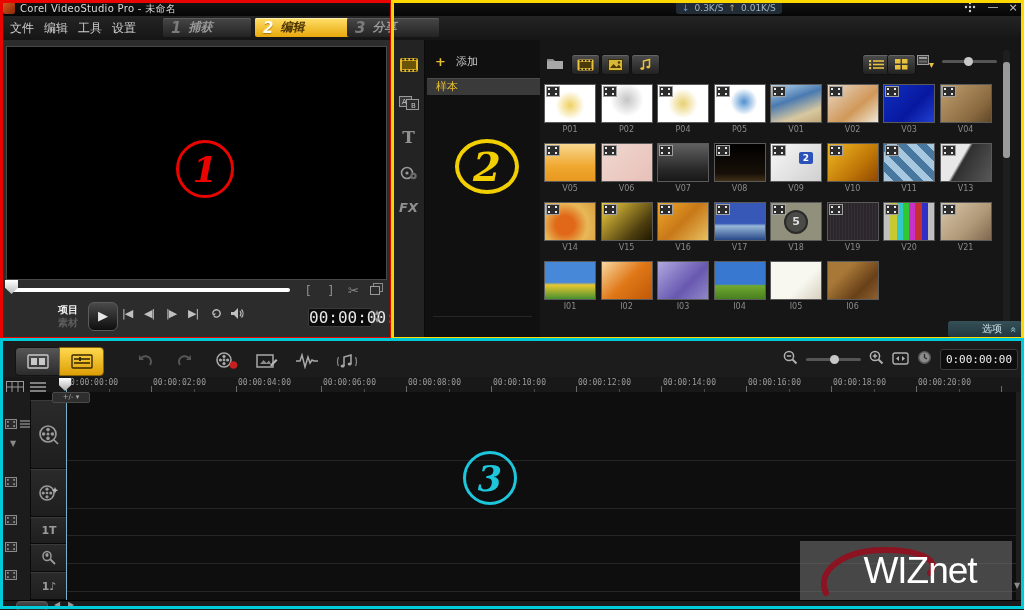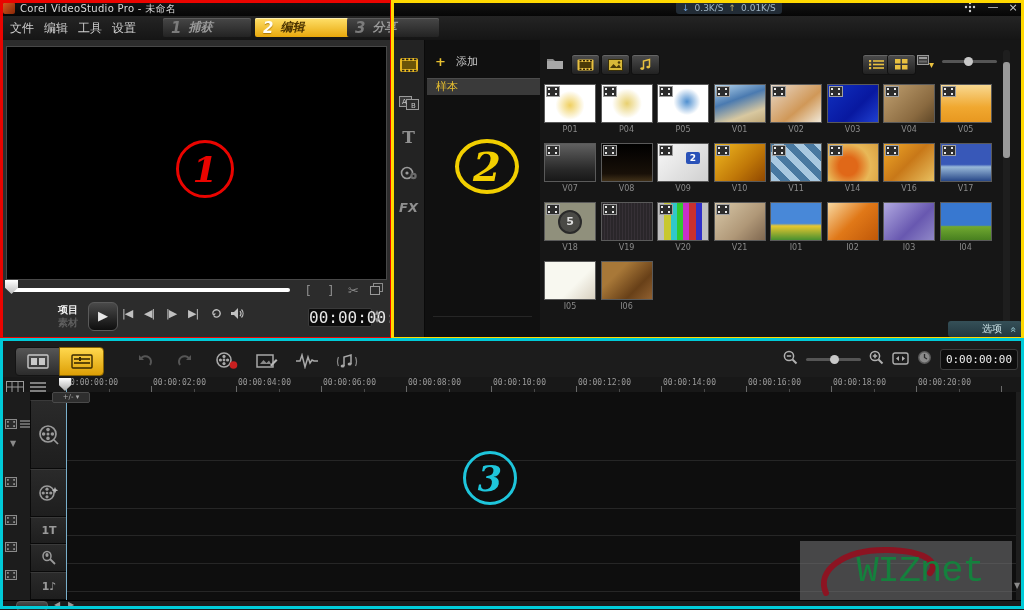--- a/index.html
+++ b/index.html
@@ -107,21 +107,21 @@
   .strip-ic{position:absolute;color:#8a8a8a;display:flex;gap:3px;align-items:center;}
   #playhead-line{left:66px;top:47px;width:1px;height:212px;background:#7ab0cc;z-index:5;}
   #v-scroll{left:1016px;top:51px;width:8px;height:208px;background:#1e1e1e;}
   #v-scroll-dn{left:1014px;top:240px;color:#8a8a8a;font-size:8px;}
   #bottom-bar{left:0;top:259px;width:1024px;height:10px;background:#1a1a1a;border-top:1px solid #000;}
   #h-pill{left:16px;top:260px;width:30px;height:8px;border-radius:4px;background:linear-gradient(#4c4c4c,#262626);border:1px solid #5c5c5c;}
   #h-left{left:54px;top:259px;font-size:8px;color:#999;} #h-right{left:68px;top:259px;font-size:8px;color:#999;}
   
   #watermark{left:800px;top:541px;width:212px;height:59px;background:rgba(118,118,120,.55);z-index:8;
              display:flex;align-items:center;justify-content:center;}
-  #wm-text{font-family:Liberation Mono, monospace;font-size:37px;color:#15803d;letter-spacing:-1px;z-index:2;margin-left:28px;}
+  #wm-text{font-family:Liberation Sans, sans-serif;font-size:37px;color:#ffffff;letter-spacing:-1px;z-index:2;margin-left:28px;}
   
   .region{position:absolute;box-sizing:border-box;pointer-events:none;z-index:20;background:transparent;}
   #region-1{left:0;top:0;width:393px;height:340px;border:3px solid #ea0400;}
   #region-2{left:391px;top:0;width:633px;height:340px;border:3px solid #ffd800;}
   #region-3{left:0;top:338px;width:1024px;height:271px;border:3px solid #00cbd8;}
   .badge{position:absolute;box-sizing:border-box;border-radius:50%;pointer-events:none;z-index:21;
          font-family:"DejaVu Serif","Liberation Serif",serif;font-style:italic;font-weight:bold;
          display:flex;align-items:center;justify-content:center;}
   #badge-1{left:176px;top:140px;width:58px;height:58px;border:3px solid #ea0400;color:#ea0400;font-size:36px;}
   #badge-2{left:455px;top:139px;width:64px;height:55px;border:4px solid #f2cf00;color:#f2cf00;font-size:40px;}
@@ -335,20 +335,26 @@
       <div style="position:absolute;left:22px;top:-3px;width:9px;height:9px;border-radius:50%;background:#c8c8c8"></div>
     </div>
     <div id="thumb-grid" class="abs">
         <div class="thumb">
           <div class="timg" style="background: radial-gradient(circle at 50% 55%, rgb(240, 208, 96) 0%, rgb(255, 255, 255) 45%);">
             <div class="film-badge"></div>
           </div>
           <div class="tlabel">P01</div>
         </div>
         <div class="thumb">
+          <div class="timg" style="background: radial-gradient(circle at 50% 40%, rgb(196, 196, 196) 0%, rgb(255, 255, 255) 50%);">
+            <div class="film-badge"></div>
+          </div>
+          <div class="tlabel">P02</div>
+        </div>
+        <div class="thumb">
           <div class="timg" style="background: radial-gradient(circle, rgb(232, 208, 112) 0%, rgb(255, 255, 255) 48%);">
             <div class="film-badge"></div>
           </div>
           <div class="tlabel">P04</div>
         </div>
         <div class="thumb">
           <div class="timg" style="background: radial-gradient(circle at 58% 45%, rgb(80, 144, 208) 0%, rgb(255, 255, 255) 38%);">
             <div class="film-badge"></div>
           </div>
           <div class="tlabel">P05</div>
@@ -377,20 +383,26 @@
           </div>
           <div class="tlabel">V04</div>
         </div>
         <div class="thumb">
           <div class="timg" style="background: linear-gradient(rgb(248, 216, 144), rgb(240, 168, 48) 60%, rgb(232, 152, 32));">
             <div class="film-badge"></div>
           </div>
           <div class="tlabel">V05</div>
         </div>
         <div class="thumb">
+          <div class="timg" style="background: linear-gradient(135deg, rgb(240, 216, 208), rgb(232, 192, 184));">
+            <div class="film-badge"></div>
+          </div>
+          <div class="tlabel">V06</div>
+        </div>
+        <div class="thumb">
           <div class="timg" style="background: linear-gradient(rgb(96, 96, 96), rgb(40, 40, 40) 70%, rgb(24, 24, 24));">
             <div class="film-badge"></div>
           </div>
           <div class="tlabel">V07</div>
         </div>
         <div class="thumb">
           <div class="timg" style="background: linear-gradient(rgb(0, 0, 0), rgb(24, 16, 8) 80%, rgb(64, 48, 24));">
             <div class="film-badge"></div>
           </div>
           <div class="tlabel">V08</div>
@@ -408,24 +420,36 @@
           </div>
           <div class="tlabel">V10</div>
         </div>
         <div class="thumb">
           <div class="timg" style="background: repeating-linear-gradient(45deg, rgb(168, 200, 224) 0px, rgb(168, 200, 224) 7px, rgb(72, 120, 160) 7px, rgb(72, 120, 160) 14px);">
             <div class="film-badge"></div>
           </div>
           <div class="tlabel">V11</div>
         </div>
         <div class="thumb">
+          <div class="timg" style="background: linear-gradient(120deg, rgb(232, 232, 232) 40%, rgb(48, 48, 48) 45%, rgb(88, 88, 88));">
+            <div class="film-badge"></div>
+          </div>
+          <div class="tlabel">V13</div>
+        </div>
+        <div class="thumb">
           <div class="timg" style="background: radial-gradient(circle at 40% 60%, rgb(224, 104, 24) 0px, rgb(224, 104, 24) 25%, rgb(232, 184, 88) 60%, rgb(216, 160, 64));">
             <div class="film-badge"></div>
           </div>
           <div class="tlabel">V14</div>
+        </div>
+        <div class="thumb">
+          <div class="timg" style="background: linear-gradient(135deg, rgb(240, 208, 64), rgb(80, 64, 16) 70%, rgb(32, 24, 0));">
+            <div class="film-badge"></div>
+          </div>
+          <div class="tlabel">V15</div>
         </div>
         <div class="thumb">
           <div class="timg" style="background: linear-gradient(135deg, rgb(240, 168, 40), rgb(200, 120, 24) 50%, rgb(232, 192, 96));">
             <div class="film-badge"></div>
           </div>
           <div class="tlabel">V16</div>
         </div>
         <div class="thumb">
           <div class="timg" style="background: linear-gradient(rgb(56, 88, 184) 55%, rgb(152, 184, 216) 62%, rgb(40, 72, 136));">
             <div class="film-badge"></div>

